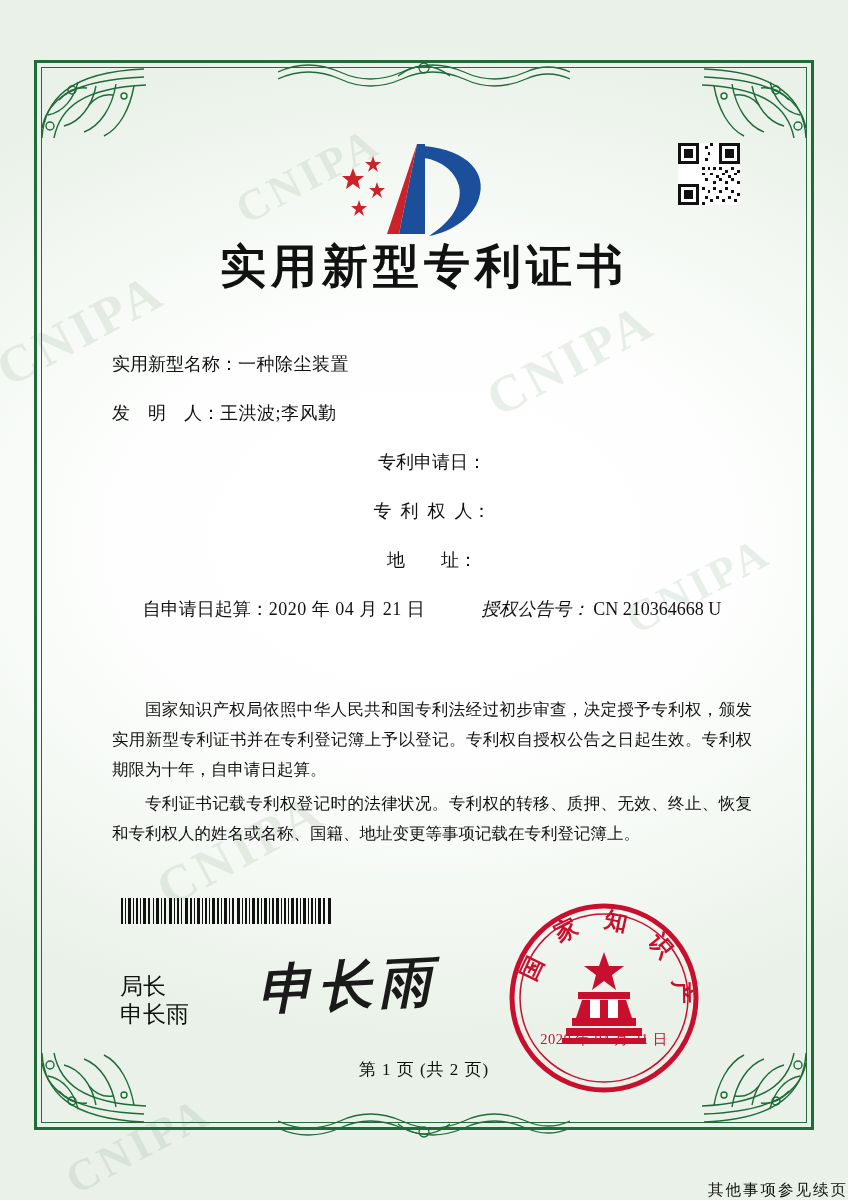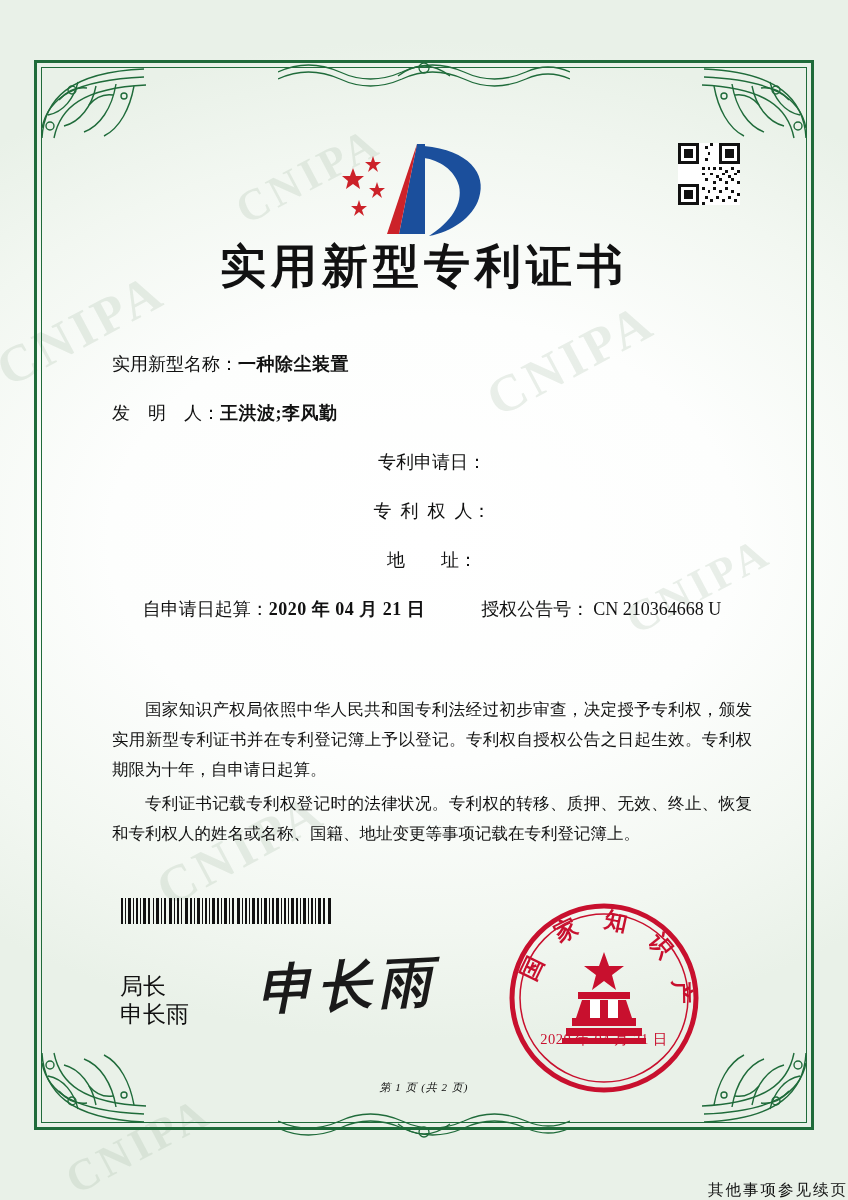--- a/index.html
+++ b/index.html
@@ -113,26 +113,26 @@
     justify-content: center;
   }
   .flabel {
     flex: 0 0 auto;
     letter-spacing: 0px;
     white-space: pre;
   }
   .fvalue {
     flex: 1 1 auto;
     letter-spacing: 0.5px;
-    font-weight: bold;
   }
   .frow.inline-two .fvalue { flex: 0 0 auto; }
   .second-label {
     margin-left: 56px;
     white-space: pre;
+    font-style: italic;
   }
   .second-value { margin-left: 4px; }
 
   
   .paras {
     position: absolute;
     left: 112px;
     top: 695px;
     width: 640px;
     font-size: 16.5px;
@@ -186,26 +186,25 @@
     font-size: 14.5px;
     color: #c8102e;
     letter-spacing: 0.5px;
     font-family: "Liberation Serif", serif;
   }
 
   
   .page-num {
     position: absolute;
     left: 0; right: 0;
-    top: 1080px;
+    top: 1058px;
     text-align: center;
-    font-size: 11px;
+    font-size: 17px;
     color: #111;
     letter-spacing: 1px;
-    font-style: italic;
   }
   .footnote {
     position: absolute;
     left: 0; right: 0;
     top: 1180px;
     text-align: right;
     font-size: 15.5px;
     color: #111;
     letter-spacing: 2px;
   }

